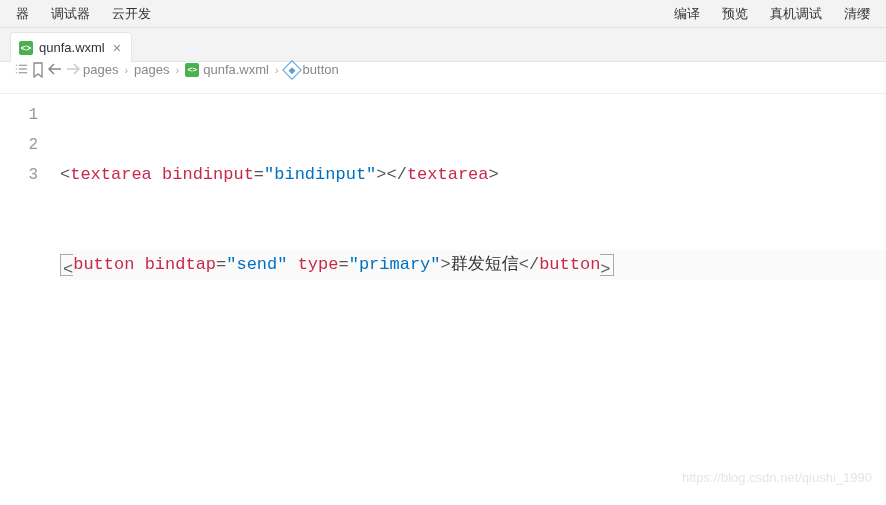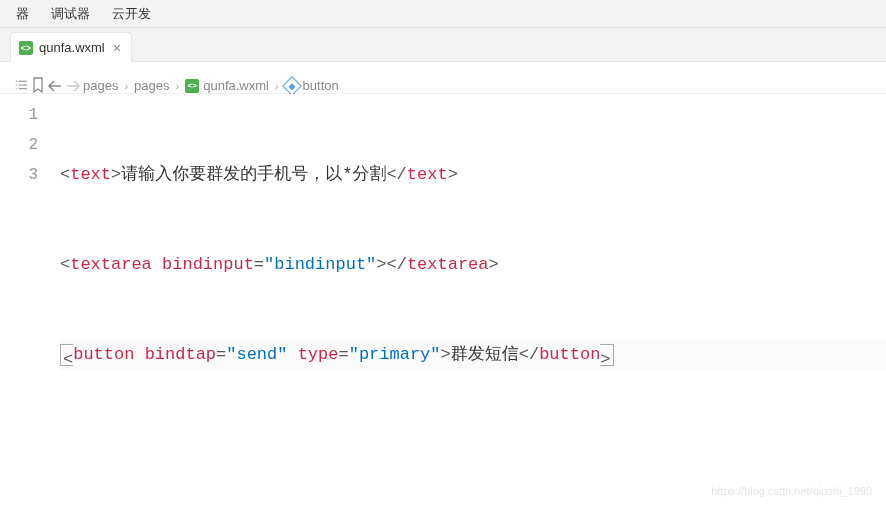--- a/index.html
+++ b/index.html
@@ -9,21 +9,21 @@
     .menubar { height: 28px; background: #f3f3f3; border-bottom: 1px solid #e0e0e0; display: flex; align-items: center; padding: 0 6px; justify-content: space-between; }
     .menu-left, .menu-right { display: flex; gap: 2px; }
     .menu-item { padding: 4px 10px; font-size: 13px; color: #333; cursor: pointer; }
     
     .tabbar { height: 34px; background: #f3f3f3; border-bottom: 1px solid #e5e5e5; display: flex; align-items: flex-end; padding-left: 10px; }
     .tab { height: 30px; background: #fff; border: 1px solid #e5e5e5; border-bottom: none; border-radius: 4px 4px 0 0; display: flex; align-items: center; padding: 0 8px; gap: 6px; margin-bottom: -1px; }
     .tab-icon { width: 14px; height: 14px; background: #4caf50; border-radius: 2px; display: flex; align-items: center; justify-content: center; color: #fff; font-size: 9px; font-weight: bold; }
     .tab-label { font-size: 13px; color: #333; }
     .tab-close { color: #888; font-size: 14px; padding: 0 2px; cursor: pointer; }
     
-    .toolbar { height: 32px; background: #fff; border-bottom: 1px solid #eee; display: flex; align-items: flex-end; padding: 0 14px; gap: 2px; }
+    .toolbar { height: 32px; background: #fff; border-bottom: 1px solid #eee; display: flex; align-items: flex-start; padding: 0 14px; gap: 2px; }
     .tb-icon { color: #888; font-size: 15px; cursor: pointer; display: flex; align-items: center; }
     .tb-icon.disabled { color: #ccc; }
     .breadcrumb { display: flex; align-items: center; gap: 6px; font-size: 13px; color: #888; }
     .bc-sep { color: #aaa; font-size: 11px; }
     .bc-item { display: flex; align-items: center; gap: 4px; }
     .bc-fileicon { width: 14px; height: 14px; background: #4caf50; border-radius: 2px; display: flex; align-items: center; justify-content: center; color: #fff; font-size: 8px; font-weight: bold; }
     .bc-elicon { width: 14px; height: 14px; border: 1.5px solid #5aa0d8; display: flex; align-items: center; justify-content: center; transform: rotate(45deg); }
     .bc-elicon::after { content: ""; width: 5px; height: 5px; background: #5aa0d8; }
     
     .editor { flex: 1; display: flex; background: #fff; position: relative; }
@@ -35,30 +35,36 @@
     .pun { color: #555; }
     .tag { color: #c8294b; }
     .attr { color: #c8294b; }
     .eq { color: #555; }
     .str { color: #0070c1; }
     .txt { color: #333; }
     .cursor-box { border: 1px solid #aaa; display: inline-block; height: 22px; vertical-align: middle; }
     .left-box { border-right: none; padding-left: 2px; }
     .right-box { border-left: none; padding-right: 2px; }
     
-    .watermark { position: absolute; bottom: 8px; right: 14px; font-size: 11px; color: #e5e5e5; font-family: Arial, sans-serif; pointer-events: none; }
+    .watermark { position: absolute; bottom: 20px; right: 14px; font-size: 13px; color: #e5e5e5; font-family: Arial, sans-serif; pointer-events: none; }
   </style>
 </head>
 <body>
 <div class="app">
   <div class="menubar">
     <div class="menu-left">
       <div class="menu-item">器</div>
       <div class="menu-item">调试器</div>
       <div class="menu-item">云开发</div>
+    </div>
+    <div class="menu-right">
+      <div class="menu-item">编译</div>
+      <div class="menu-item">预览</div>
+      <div class="menu-item">真机调试</div>
+      <div class="menu-item">清缨</div>
     </div>
   </div>
 
   <div class="tabbar">
     <div class="tab">
       <span class="tab-icon">&lt;&gt;</span>
       <span class="tab-label">qunfa.wxml</span>
       <span class="tab-close">×</span>
     </div>
   </div>
@@ -101,19 +107,18 @@
     </div>
   </div>
 
   <div class="editor">
     <div class="gutter">
       <div>1</div>
       <div>2</div>
       <div>3</div>
     </div>
     <div class="code">
-      <div class="line"><span class="pun">&lt;</span><span class="tag">text</span><span class="pun">&gt;</span><span class="txt">请输入你要群发的手机号，以*分割</span><span class="pun">&lt;/</span><span class="tag">text</span><span class="pun">&gt;</span></div>
       <div class="line"><span class="pun">&lt;</span><span class="tag">textarea</span> <span class="attr">bindinput</span><span class="eq">=</span><span class="str">"<span>bindinput</span>"</span><span class="pun">&gt;&lt;/</span><span class="tag">textarea</span><span class="pun">&gt;</span></div>
       <div class="line cur"><span class="cursor-box left-box"><span class="pun">&lt;</span></span><span class="tag">button</span> <span class="attr">bindtap</span><span class="eq">=</span><span class="str">"<span>send</span>"</span> <span class="attr">type</span><span class="eq">=</span><span class="str">"<span>primary</span>"</span><span class="pun">&gt;</span><span class="txt">群发短信</span><span class="pun">&lt;/</span><span class="tag">button</span><span class="cursor-box right-box"><span class="pun">&gt;</span></span></div>
     </div>
     <div class="watermark">https://blog.csdn.net/qiushi_1990</div>
   </div>
 </div>
 
 </body></html>

